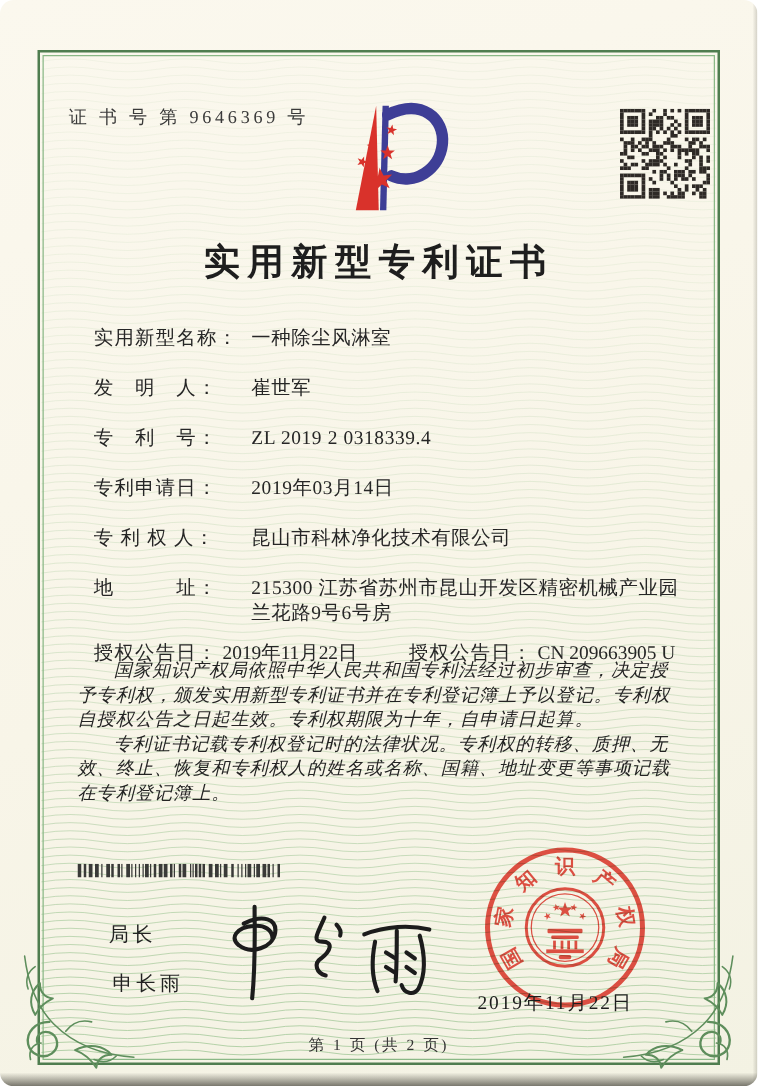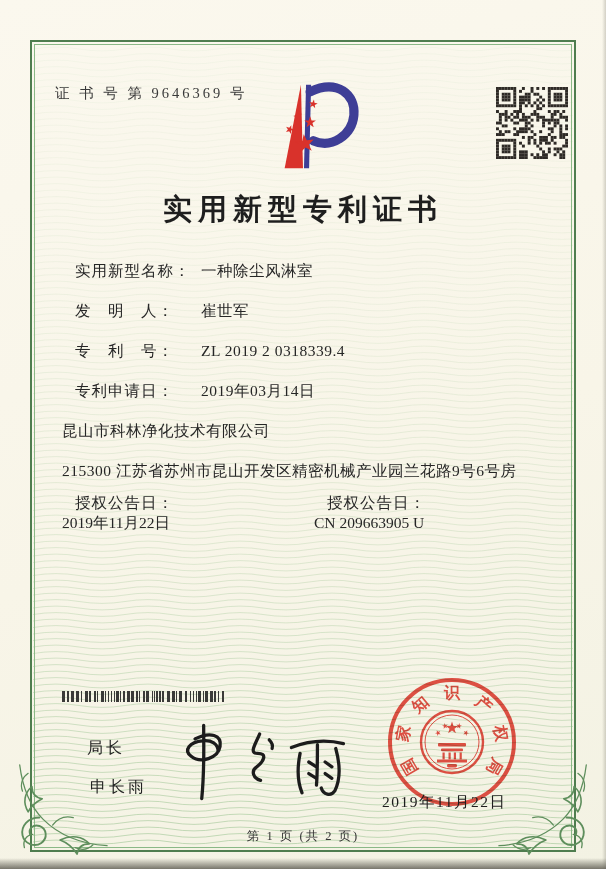--- a/index.html
+++ b/index.html
@@ -1,39 +1,39 @@
 <!DOCTYPE html>
 <html><head>
 <meta charset="utf-8">
 <style>
   html,body{margin:0;padding:0;}
   body{width:606px;height:869px;overflow:hidden;
        font-family:"Liberation Serif","DejaVu Serif",serif;}
   .page{position:relative;width:606px;height:869px;overflow:hidden;
-        background:linear-gradient(160deg,#fbf8ee 0%,#f8f5e8 55%,#f3f2e3 100%);}
+        background:linear-gradient(160deg,#fbf8ee 0%,#f8f5e8 55%,#f3f2e3 100%);border-radius:11px;}
   .frame{position:absolute;left:30px;top:40px;width:542px;height:808px;
          border:2px solid #4f7d4f;}
   .frame-inner{position:absolute;inset:2px;border:1px solid #8ab886;}
   .waves{position:absolute;left:33px;top:43px;width:540px;height:802px;}
   .corner{position:absolute;width:94px;height:94px;bottom:12px;}
   .corner.left{left:15px;}
   .corner.right{right:15px;transform:scaleX(-1);}
   .cert-no{position:absolute;left:55px;top:84px;font-size:14.5px;
            letter-spacing:3px;color:#3a3a3a;}
   .logo{position:absolute;left:248px;top:76px;width:112px;height:108px;}
   .qr{position:absolute;left:496px;top:87px;width:72px;height:72px;}
   .title{position:absolute;left:0;top:190px;width:100%;text-align:center;
          font-size:29px;font-weight:700;letter-spacing:6px;color:#1e1e1e;}
   .fields{position:absolute;left:62px;top:261px;width:486px;
           font-size:15.5px;color:#262626;}
   .field-row{display:flex;margin-bottom:20px;line-height:20px;}
   .field-row .lbl{width:126px;flex-shrink:0;letter-spacing:1px;margin-left:13px;}
   .field-row .val{flex:1;letter-spacing:0.5px;}
   .field-row.addr{margin-bottom:12px;}
-  .field-row.two .pair{display:flex;flex-direction:column;}
+  .field-row.two .pair{display:flex;}
   .field-row.two .pair.first{width:252px;flex-shrink:0;}
   .field-row.two .pair .lbl{width:auto;margin-right:4px;}
   .paras{position:absolute;left:62px;top:528px;width:486px;color:#242424;}
   .paras p{margin:0;font-size:14.5px;line-height:19.5px;font-style:italic;
            text-indent:2em;letter-spacing:0.8px;}
   .barcode{position:absolute;left:62px;top:691px;width:162px;height:11px;}
   .signer-title{position:absolute;left:87px;top:738px;font-size:16px;
                 letter-spacing:3px;color:#222;}
   .signer-name{position:absolute;left:90px;top:777px;font-size:16px;
                letter-spacing:3px;color:#222;}
@@ -535,37 +535,43 @@
     </div>
     <div class="field-row">
       <span class="lbl">专　利　号：</span>
       <span class="val">ZL 2019 2 0318339.4</span>
     </div>
     <div class="field-row">
       <span class="lbl">专利申请日：</span>
       <span class="val">2019年03月14日</span>
     </div>
     <div class="field-row">
+      <span class="lbl">专 利 权 人：</span>
       <span class="val">昆山市科林净化技术有限公司</span>
     </div>
     <div class="field-row addr">
+      <span class="lbl">地　　　址：</span>
       <span class="val">215300 江苏省苏州市昆山开发区精密机械产业园兰花路9号6号房</span>
     </div>
     <div class="field-row two">
       <span class="pair first">
         <span class="lbl">授权公告日：</span>
         <span>2019年11月22日</span>
       </span>
       <span class="pair">
         <span class="lbl">授权公告日：</span>
         <span>CN 209663905 U</span>
       </span>
     </div>
   </div>
 
+  <div class="paras">
+    <p>国家知识产权局依照中华人民共和国专利法经过初步审查，决定授予专利权，颁发实用新型专利证书并在专利登记簿上予以登记。专利权自授权公告之日起生效。专利权期限为十年，自申请日起算。</p>
+    <p>专利证书记载专利权登记时的法律状况。专利权的转移、质押、无效、终止、恢复和专利权人的姓名或名称、国籍、地址变更等事项记载在专利登记簿上。</p>
+  </div>
 
   <svg class="barcode" id="barcode" viewBox="0 0 162 11" preserveAspectRatio="none">
       <rect x="0" y="0" width="3" height="11" fill="#3a3a38"></rect>
       <rect x="5" y="0" width="2" height="11" fill="#3a3a38"></rect>
       <rect x="9" y="0" width="3" height="11" fill="#3a3a38"></rect>
       <rect x="14" y="0" width="3" height="11" fill="#3a3a38"></rect>
       <rect x="19" y="0" width="1" height="11" fill="#3a3a38"></rect>
       <rect x="23" y="0" width="3" height="11" fill="#3a3a38"></rect>
       <rect x="27" y="0" width="2" height="11" fill="#3a3a38"></rect>
       <rect x="32" y="0" width="2" height="11" fill="#3a3a38"></rect>

